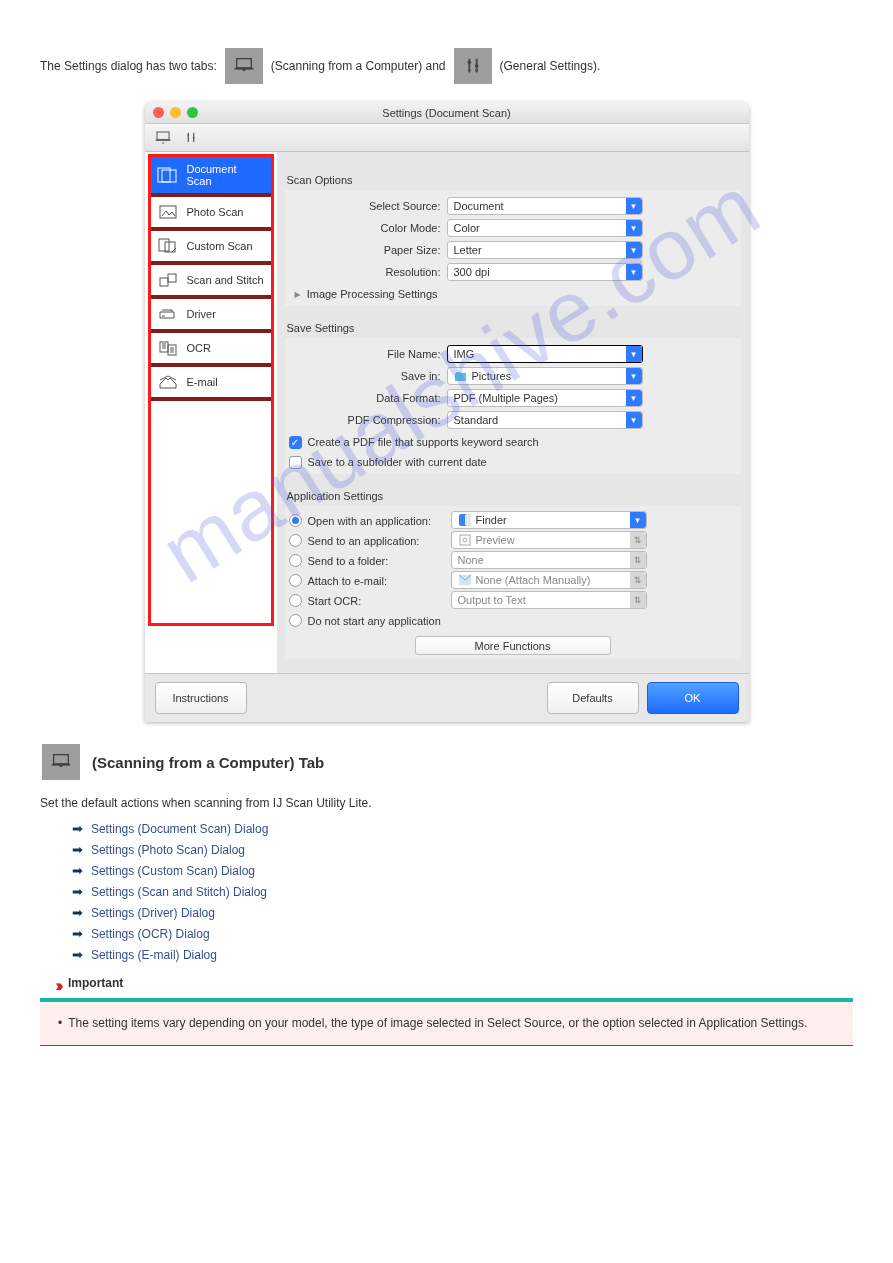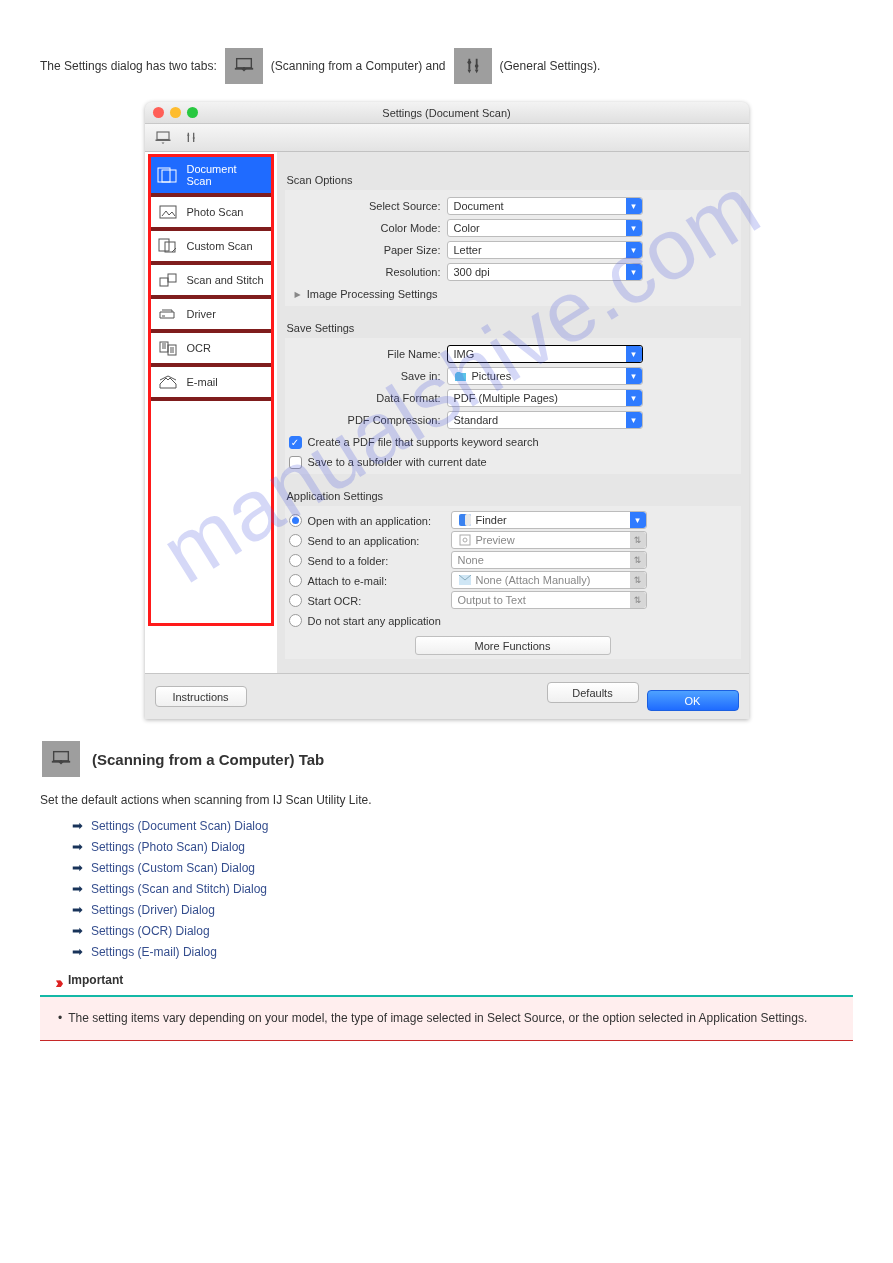--- a/index.html
+++ b/index.html
@@ -112,37 +112,37 @@
   .radio { width:13px; height:13px; border:1px solid #9b9b9b; border-radius:50%; background:#fff; display:flex; align-items:center; justify-content:center; }
   .radio.selected::after { content:""; width:7px; height:7px; border-radius:50%; background:#2f7bff; display:block; }
 
   .more-fn-row { display:flex; justify-content:center; padding:6px 0 2px; }
   .more-fn-btn { width:196px; height:19px; background:linear-gradient(#fff,#f0f0f0); border:1px solid #bfbfbf; border-radius:3px; font-size:11px; display:flex; align-items:center; justify-content:center; }
 
   .bottombar {
     display:flex; align-items:center; justify-content:space-between;
     padding:8px 10px; background:#e8e8e8; border-top:1px solid #c6c6c6;
   }
-  .btn { height:21px; padding:4px 14px; font-size:11px; border-radius:4px; border:1px solid #b8b8b8; background:linear-gradient(#fff,#f0f0f0); display:flex; align-items:center; min-width:92px; justify-content:center; }
-  .btn.primary { background:linear-gradient(#4ea2ff,#1f6bff); border-color:#1b5fe0; color:#fff;margin-top:8px; }
+  .btn { height:21px; padding:15px 14px; font-size:11px; border-radius:4px; border:1px solid #b8b8b8; background:linear-gradient(#fff,#f0f0f0); display:flex; align-items:center; min-width:92px; justify-content:center; }
+  .btn.primary { background:linear-gradient(#4ea2ff,#1f6bff); border-color:#1b5fe0; color:#fff; }
   .bottom-right { display:flex; gap:8px; }
 
   
   .below-title { display:flex; align-items:center; gap:10px; margin: 20px 0 14px; }
   .para { font-size:12px; line-height:1.6; margin-bottom:8px; }
   .link-list { margin-left: 32px; }
   .link-item { display:flex; align-items:center; gap:8px; margin:6px 0; font-size:12px; }
   .link-arrow { color:#18335a; font-size:13px; }
   .link-text { color:#354e8e; }
 
   .important { margin-top: 14px; }
   .important-chevron { display:flex; gap:-2px; margin-bottom:2px; margin-left:18px; }
   .chev { color:#d22; font-size:17px; margin-right:-7px; font-weight:bold; }
   .important-box {
-    border-top:2px solid #14b8a6; border-bottom:1px solid #c62828;
+    border-top:4px solid #14b8a6; border-bottom:1px solid #c62828;
     background:#ffeeee; padding:12px 18px; font-size:12px; line-height:1.6;
   }
 
   
   .watermark {
     position: absolute; top: 330px; left: 50%; transform: translateX(-48%) rotate(-32deg);
     font-size: 86px; font-weight: 500; color: rgba(80,90,220,0.24);
     letter-spacing: 1px; pointer-events: none; white-space: nowrap;
     z-index: 50;
   }

